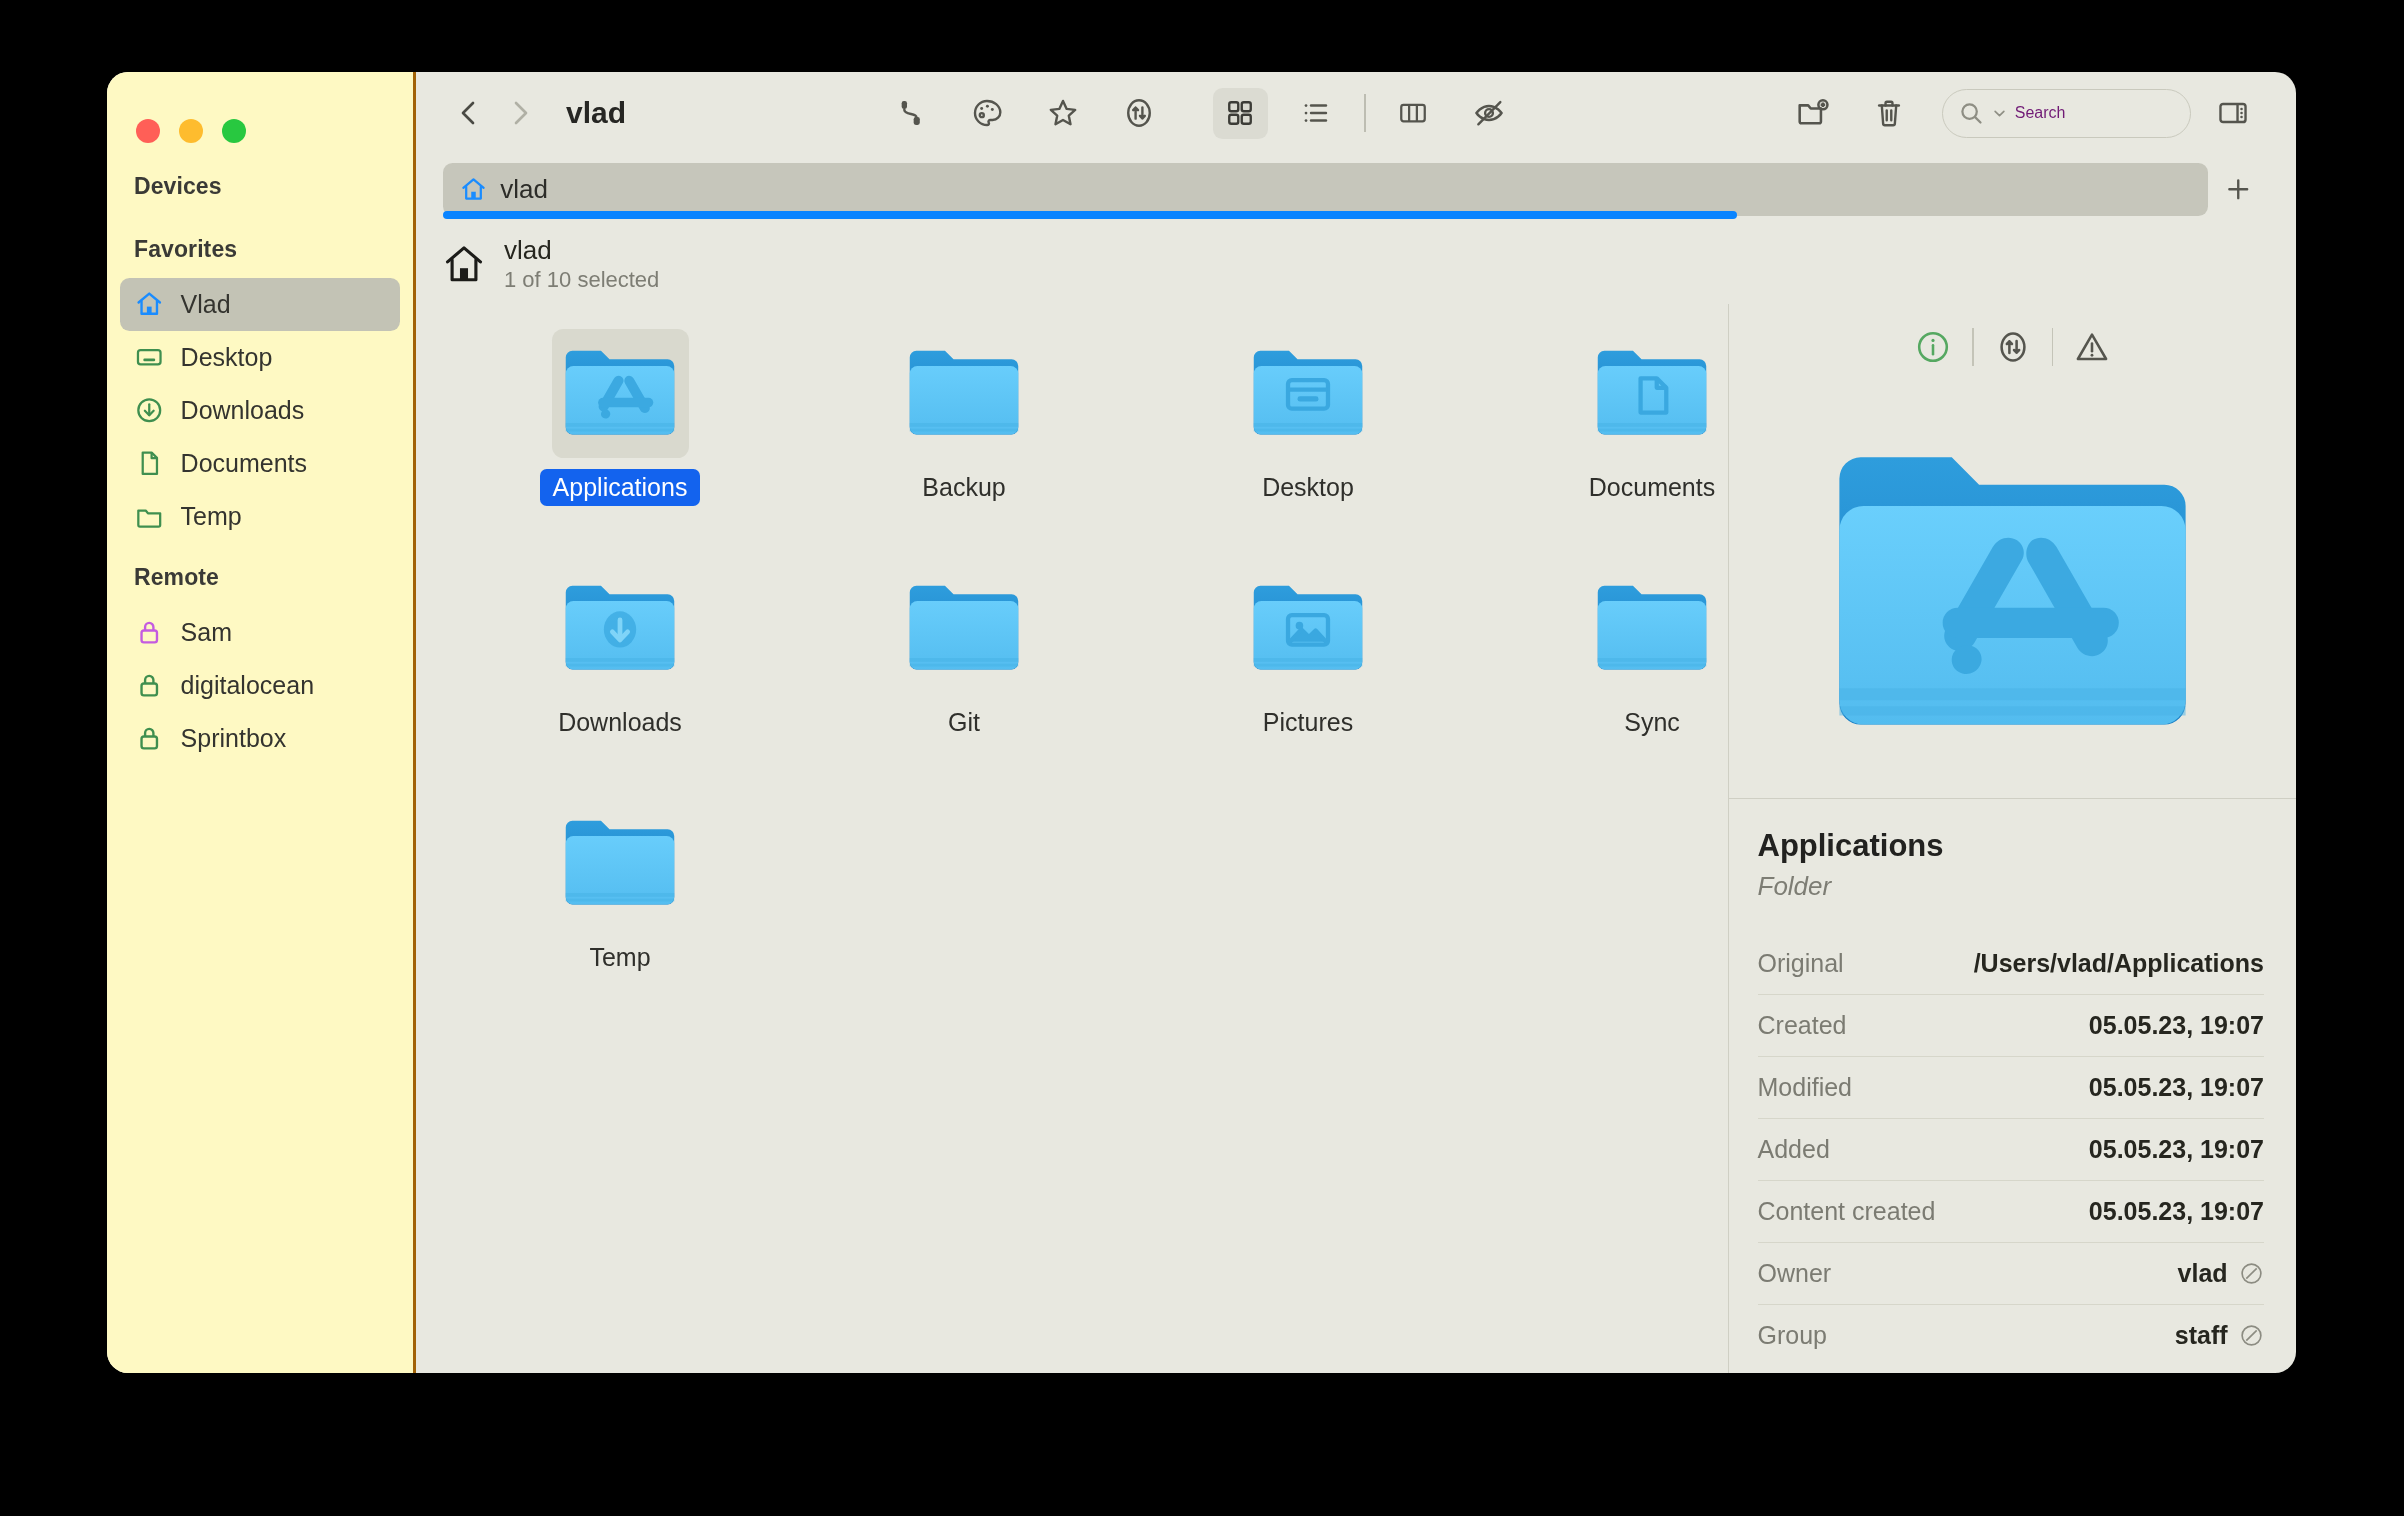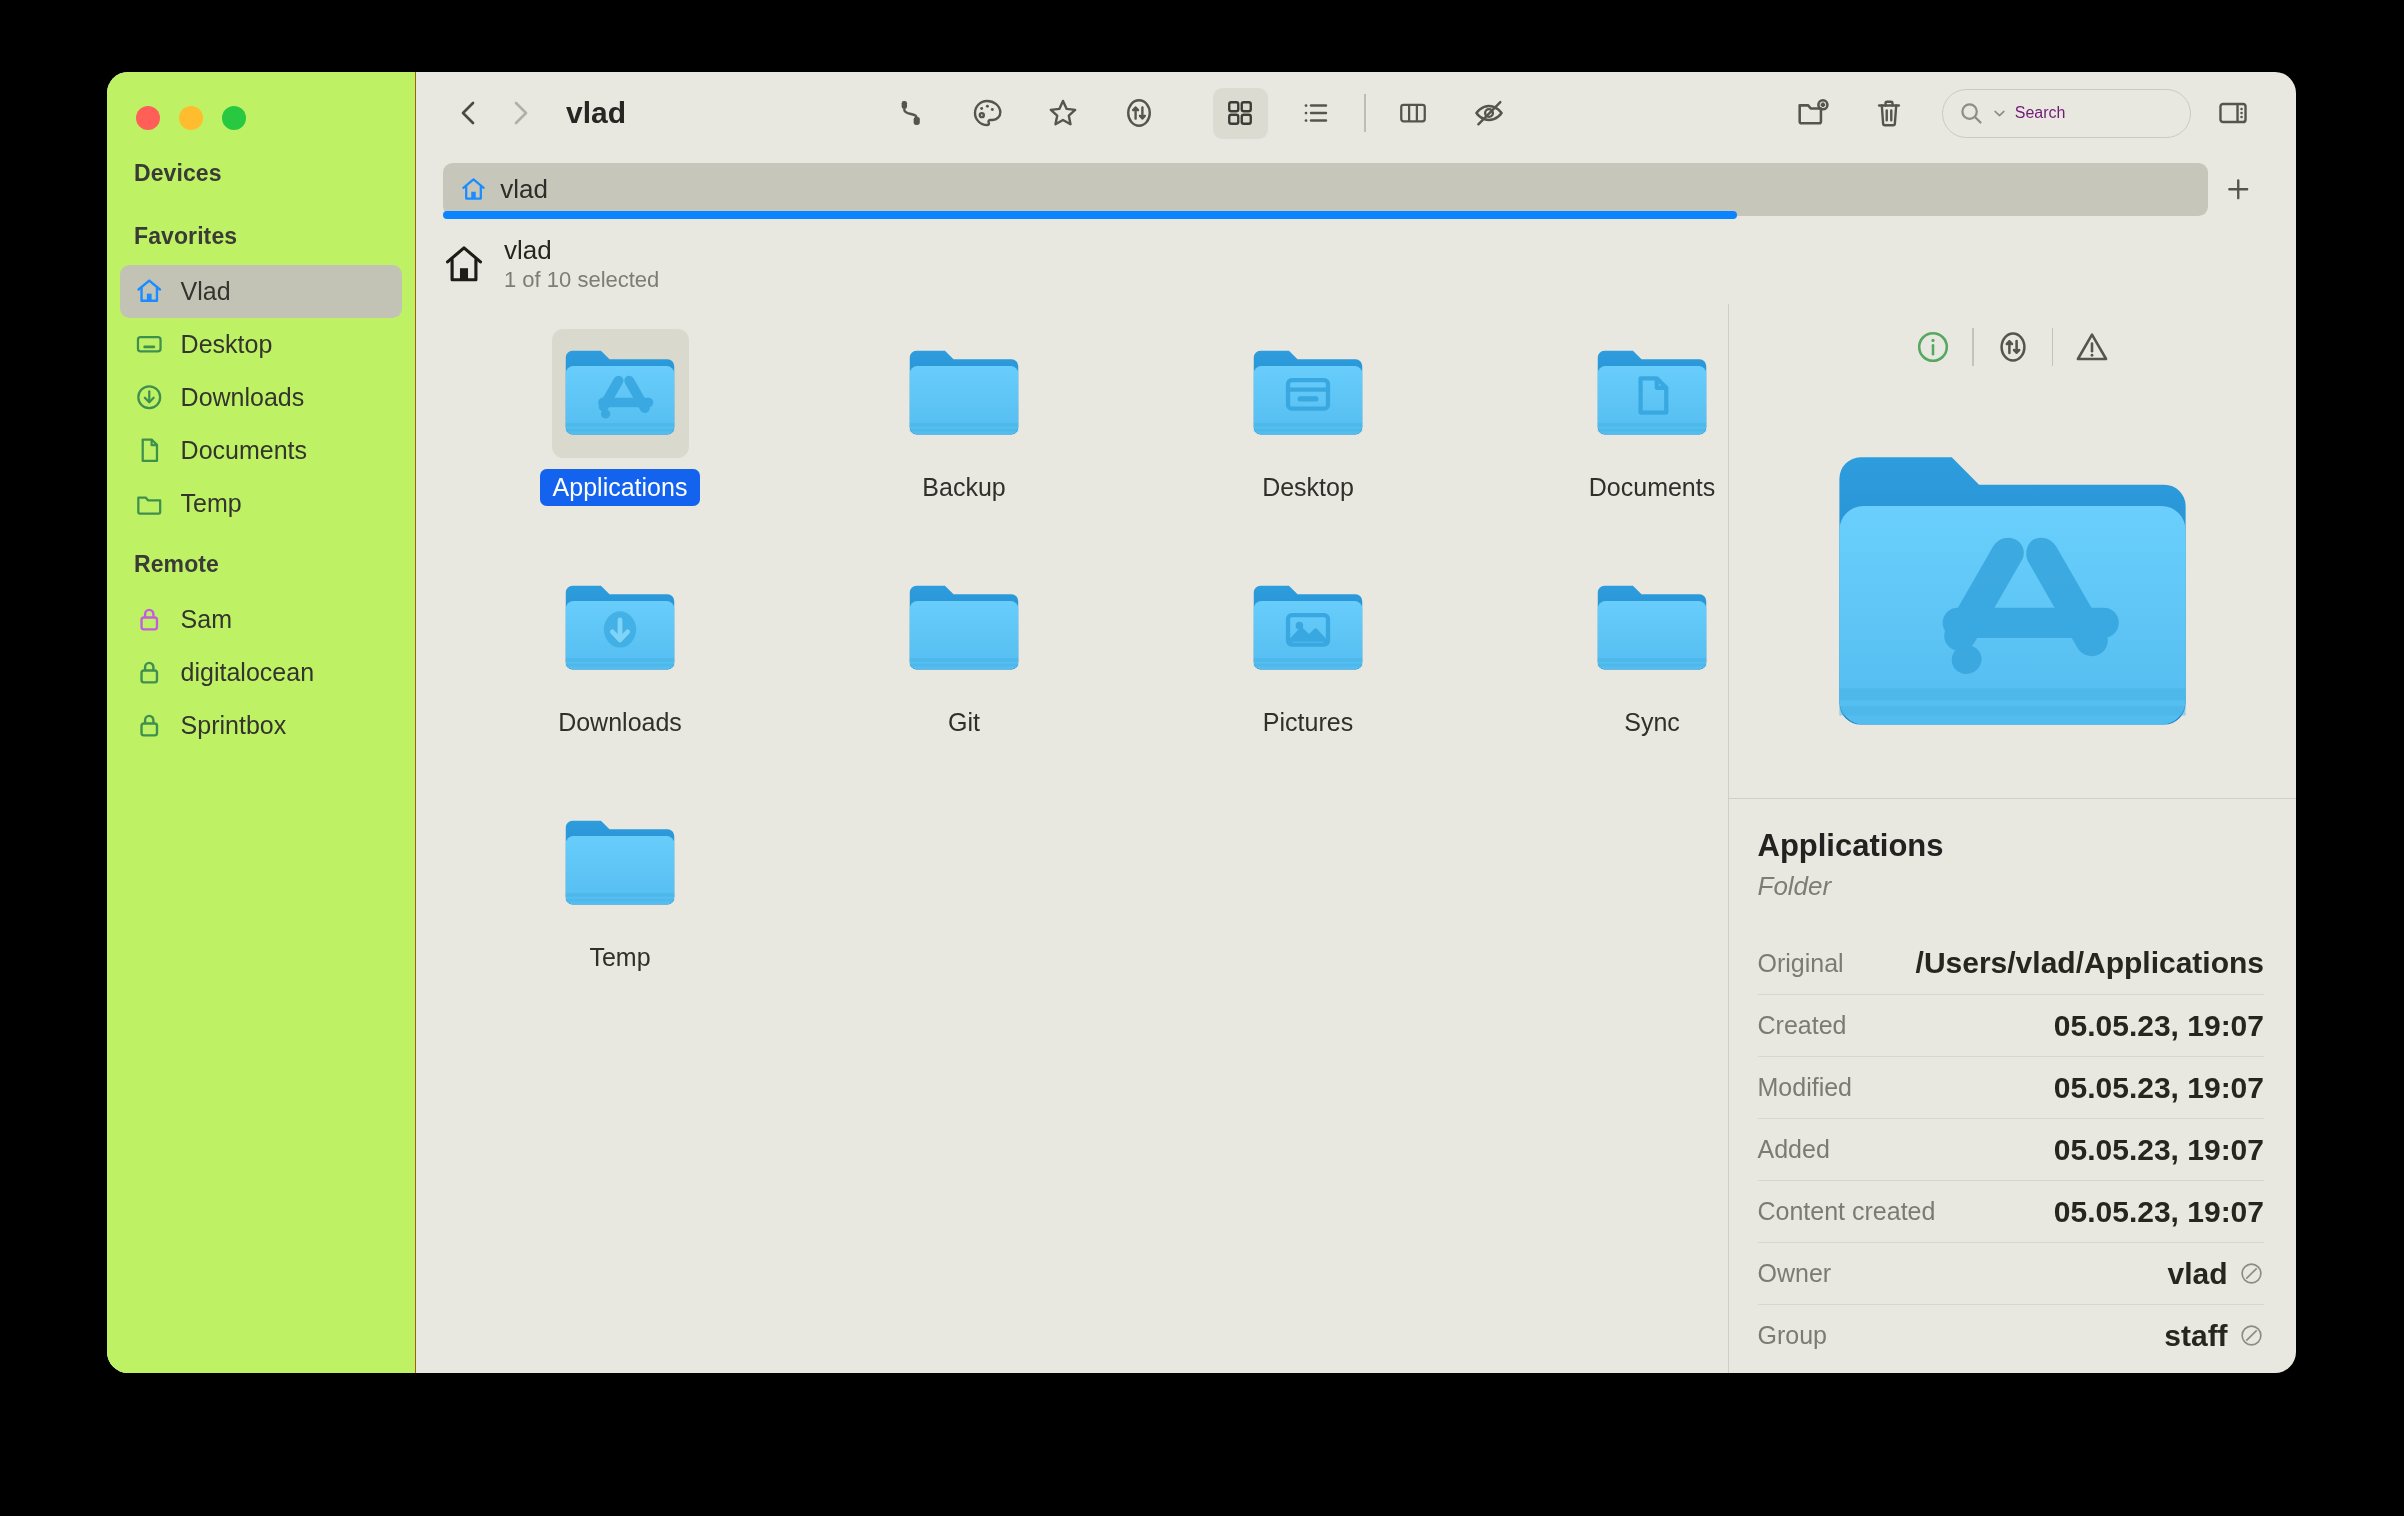--- a/index.html
+++ b/index.html
@@ -18,23 +18,23 @@
     background:#e8e8e0;
     border-radius:21px;
     overflow:hidden;
     display:flex;
     box-shadow:0 23px 67px rgba(0,0,0,.55);
   }
 
   
   #sidebar {
     width:309px; flex:0 0 309px;
-    background:#bef264;
-    border-right:1px solid #a16207;
-    padding-top:25px;
+    background:#fef9c3;
+    border-right:3px solid #a16207;
+    padding-top:38px;
   }
   .side-head {
     font-size:23px; font-weight:bold; color:#3a3a36;
     padding:21px 0 15px 27px; letter-spacing:0.1px;
   }
   .side-item {
     display:flex; align-items:center; gap:15px;
     height:53px; margin:0 13.3px; padding:0 13.3px;
     border-radius:9.5px; cursor:default;
   }
@@ -128,21 +128,21 @@
   #insp-title { font-size:31px; font-weight:bold; color:#222220; }
   #insp-kind { font-size:26px; color:#7d7d74; margin-top:7.6px;font-style:italic; }
   .mrow {
     display:flex; align-items:center; justify-content:space-between;
     height:62px; border-top:1px solid #d6d6ca; gap:23px;
   }
   .mrow:first-of-type { border-top:none; }
   #meta-list { margin-top:30px; }
   .mkey { font-size:25px; color:#7b7b72; white-space:nowrap; }
   .mvalright { display:flex; align-items:center; gap:11.4px; }
-  .mval { font-size:30px; font-weight:bold; color:#26261f; white-space:nowrap; }
+  .mval { font-size:25px; font-weight:bold; color:#26261f; white-space:nowrap; }
 </style>
 </head>
 <body>
 
 <div id="window">
 
   <div id="sidebar">
 
     <div style="display:flex;align-items:center;gap:19px;padding:0 0 0 28.5px;height:42px;">
       <span style="width:24px;height:24px;border-radius:50%;background:#ff5f57;display:block;"></span>

